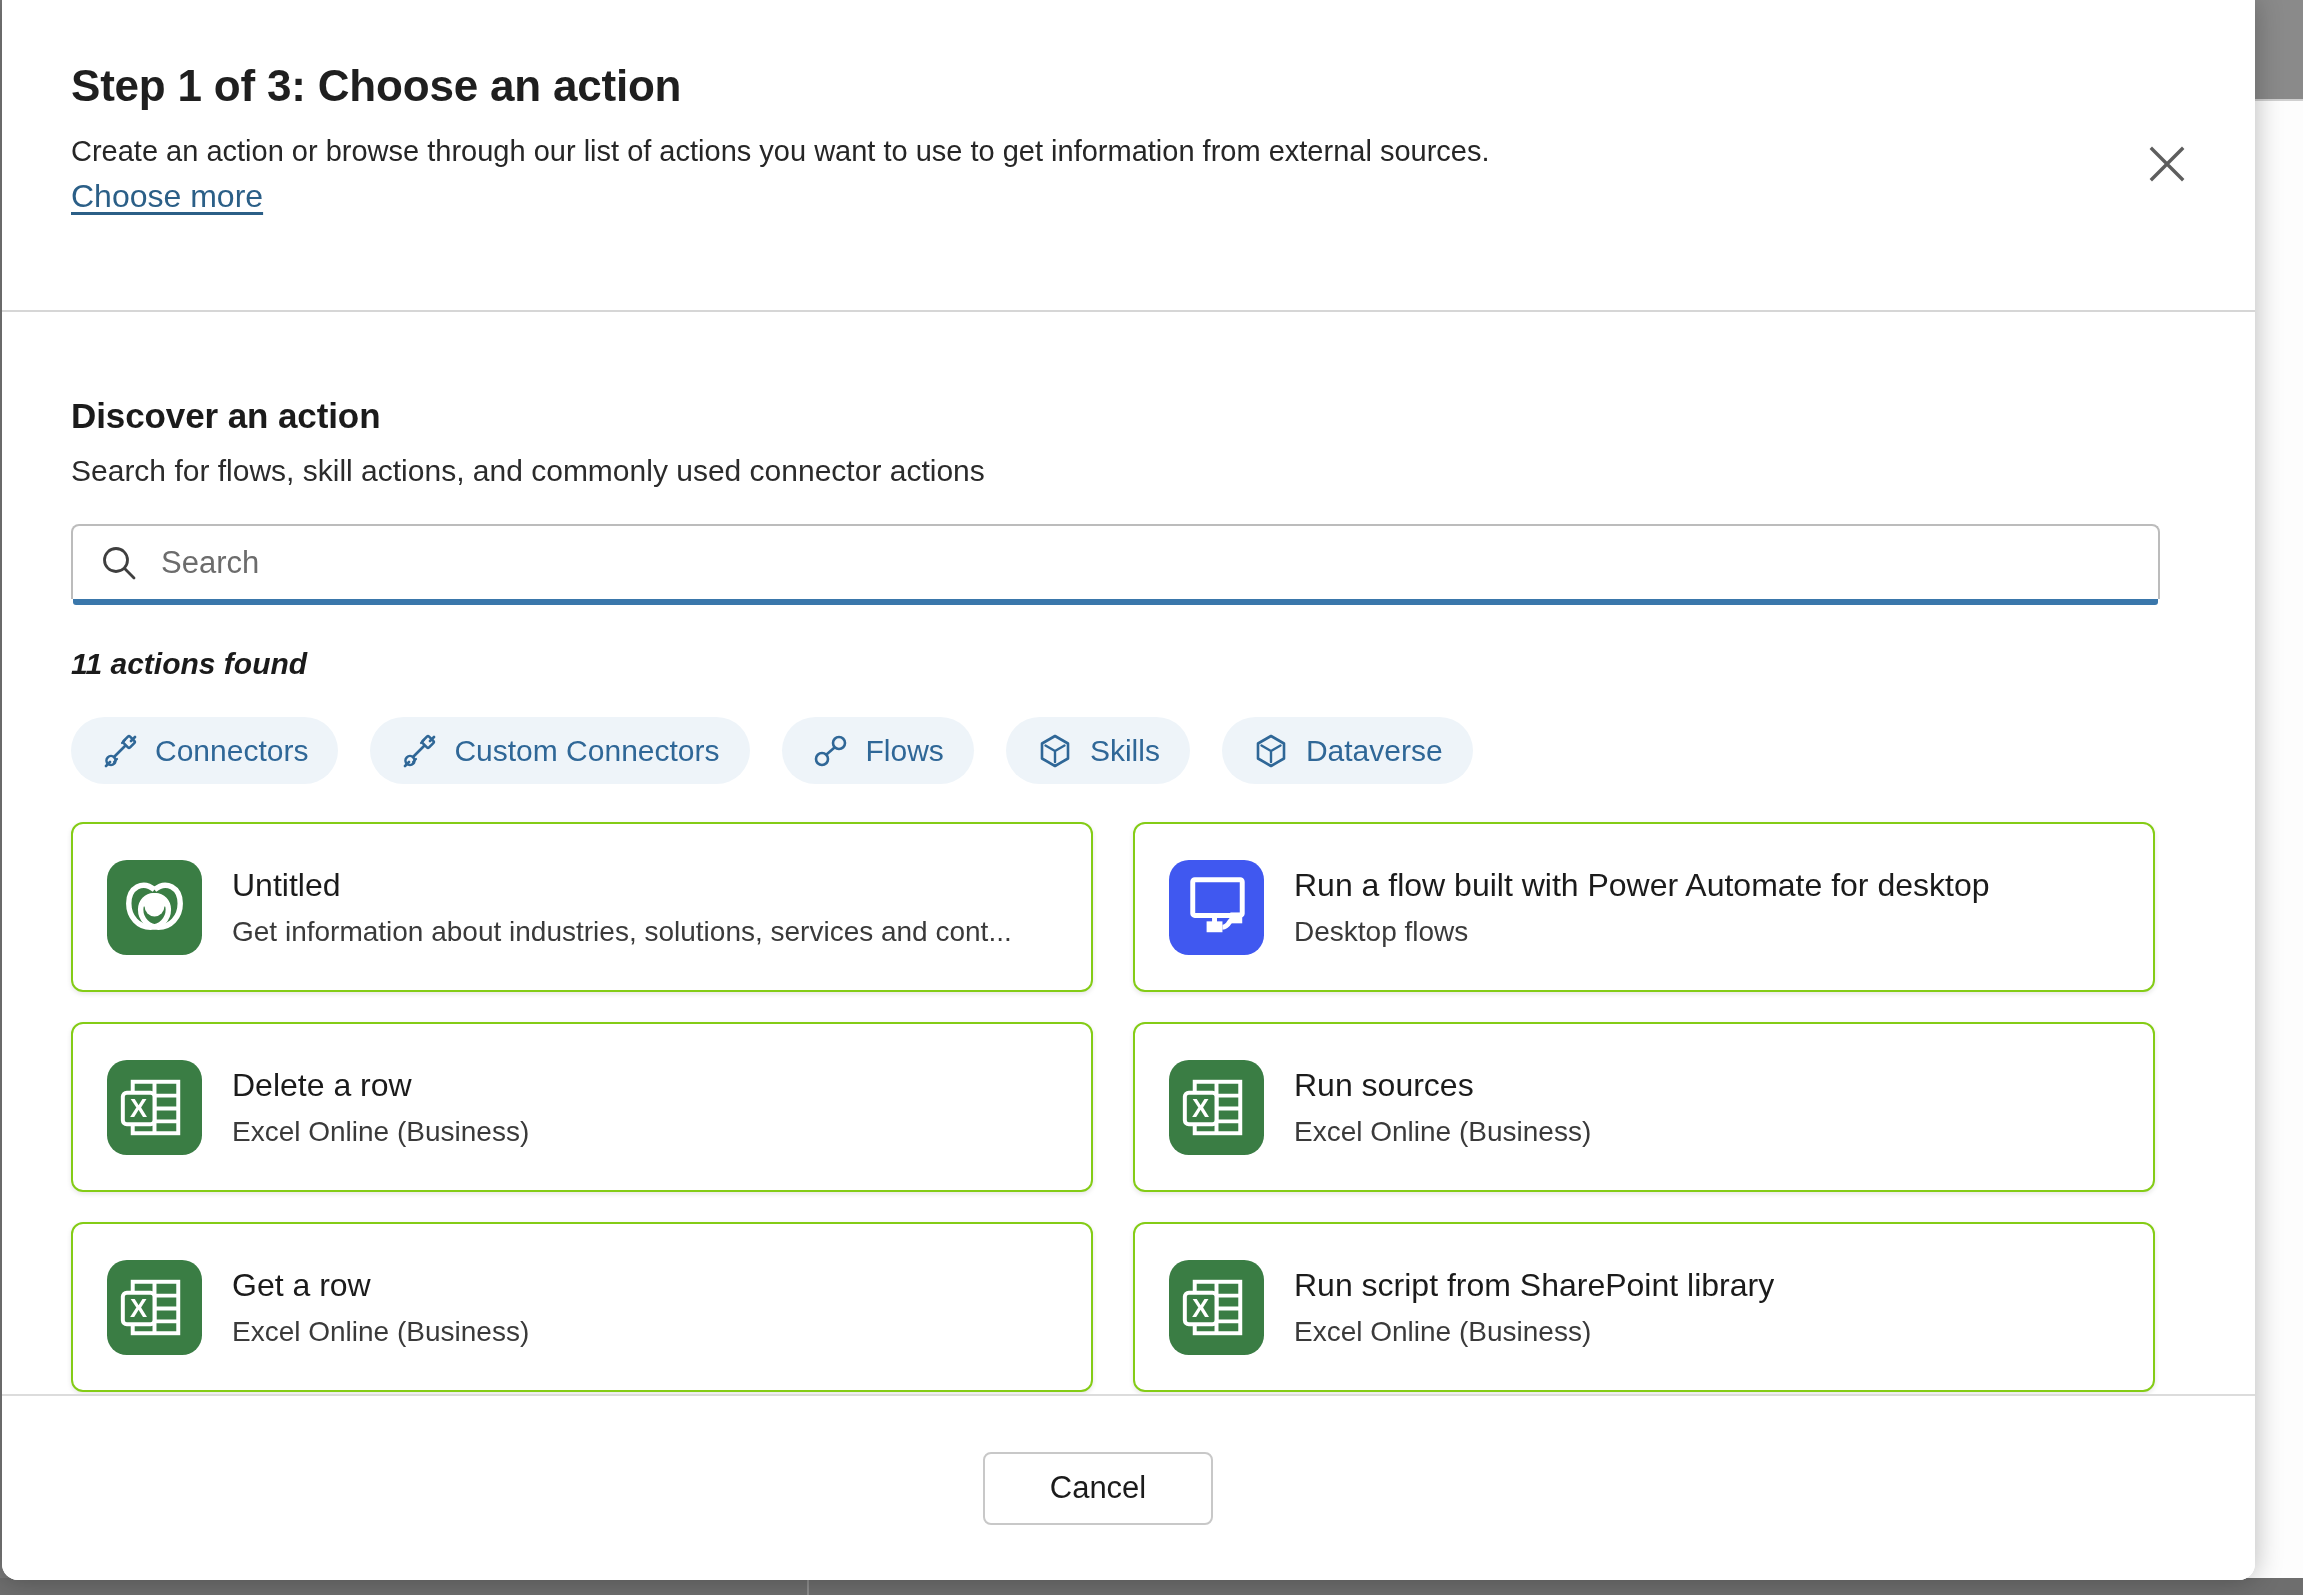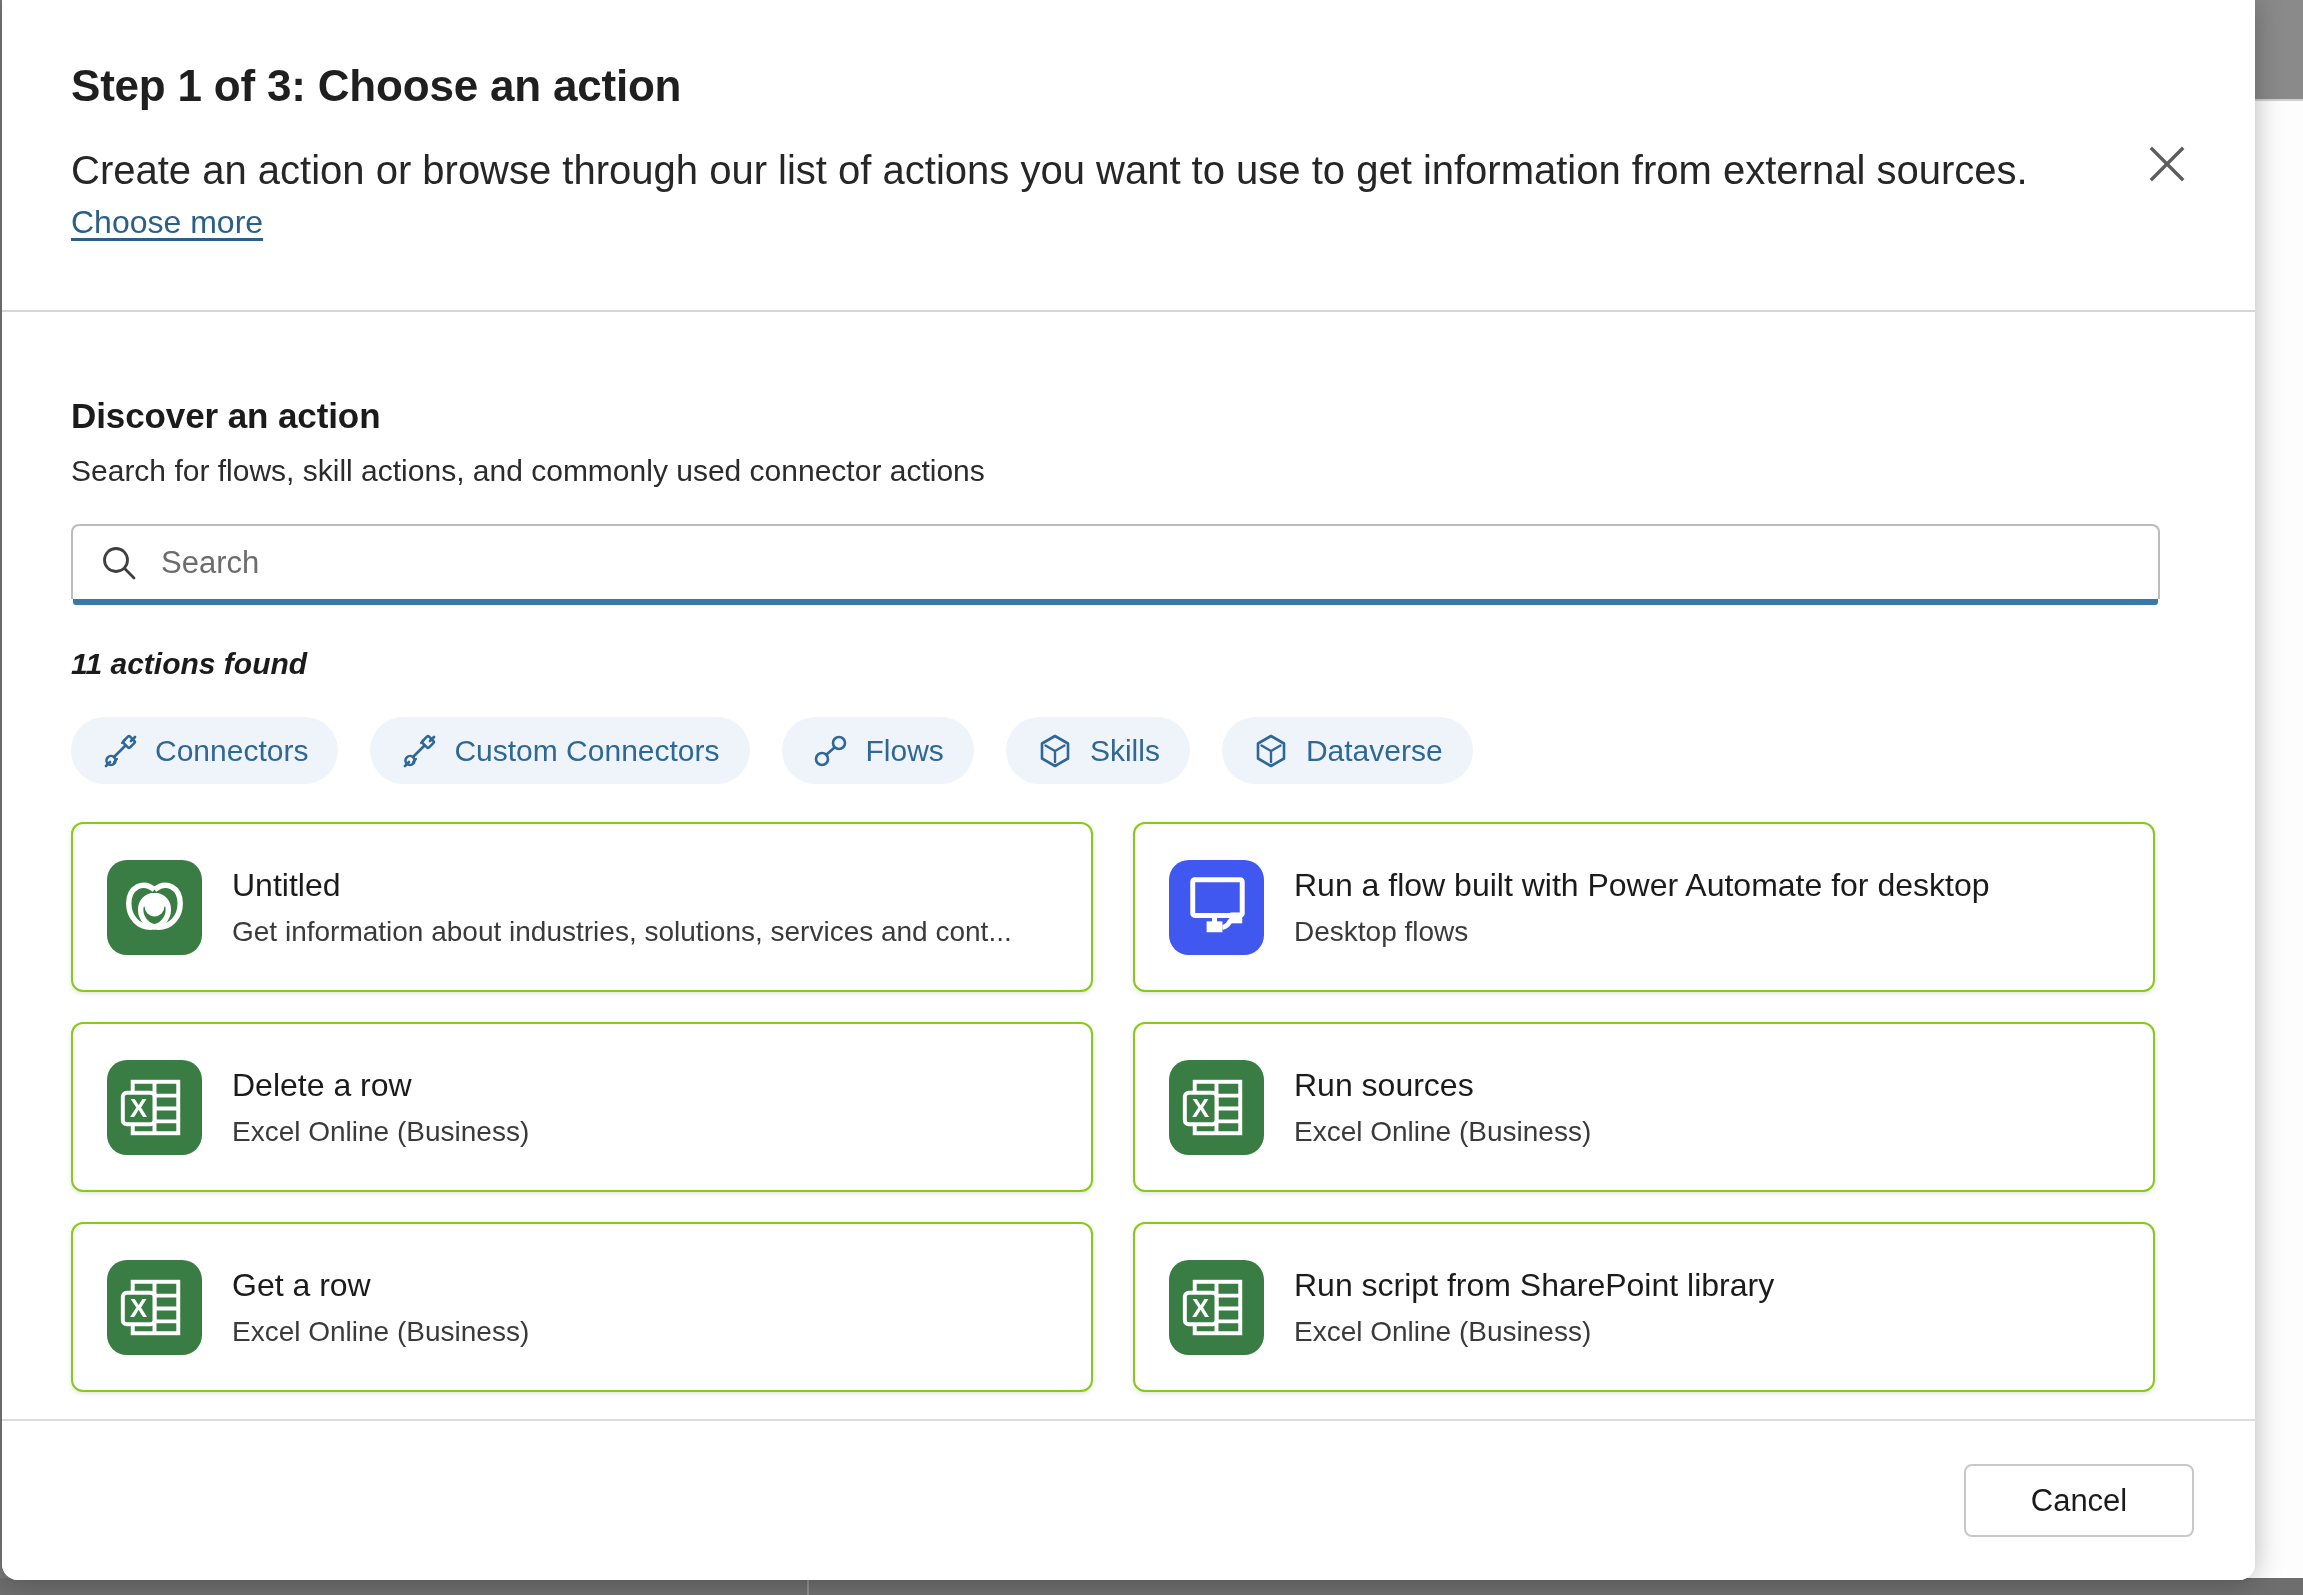--- a/index.html
+++ b/index.html
@@ -96,22 +96,22 @@
     min-height: 312px;
   }
   #dialog-title {
     font-size: 44px;
     font-weight: bold;
     color: #1f1f1f;
     letter-spacing: -0.2px;
     line-height: 1.15;
   }
   #dialog-subtitle {
-    margin-top: 32px;
-    font-size: 40px;
+    margin-top: 20px;
+    font-size: 29px;
     color: #262626;
     line-height: 1.32;
     font-weight: 400;
   }
   #learn-more-link {
     display: inline-block;
     margin-top: 8px;
     font-size: 32px;
     color: #2b5f87;
     text-decoration: underline;
@@ -255,25 +255,25 @@
     font-size: 28px;
     color: #3a3a3a;
     white-space: nowrap;
     overflow: hidden;
     text-overflow: ellipsis;
   }
 
   
   #dialog-footer {
     flex: 0 0 auto;
-    height: 161px;
+    height: 186px;
     border-top: 2px solid #dcdcdc;
     display: flex;
     align-items: center;
-    justify-content: flex-end;
+    justify-content: center;
     padding-right: 61px;
     background: #ffffff;
   }
   #cancel-button {
     min-width: 230px;
     height: 73px;
     padding: 0 30px;
     background: #ffffff;
     border: 2px solid #c8c8c8;
     border-radius: 8px;

